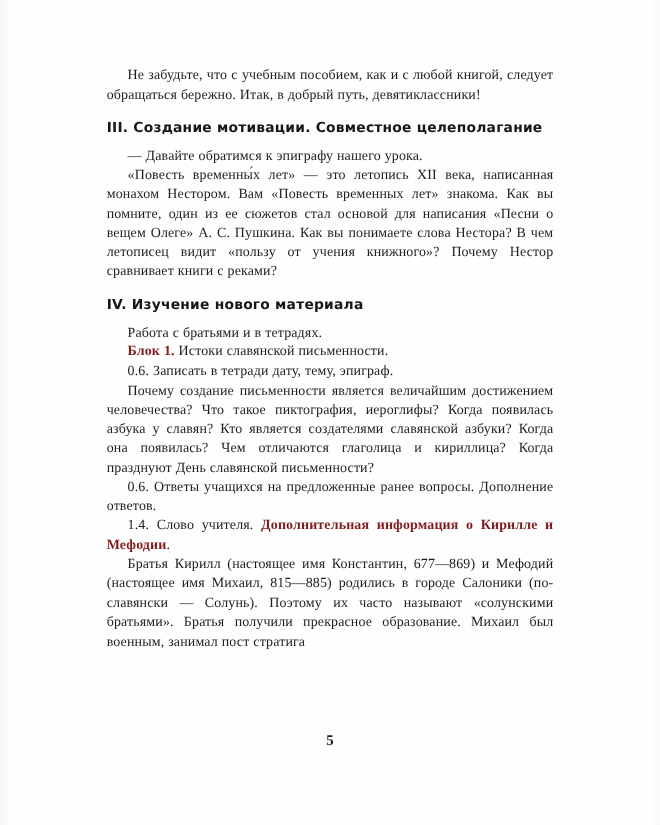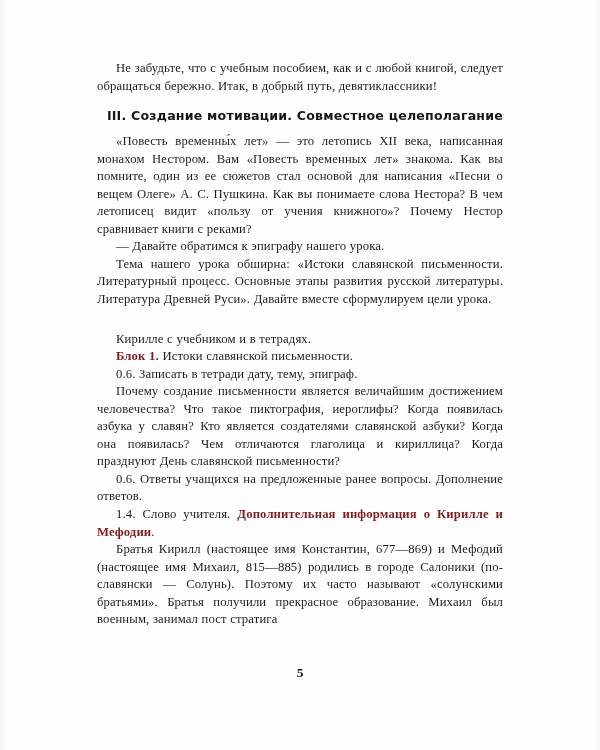--- a/index.html
+++ b/index.html
@@ -71,21 +71,21 @@
   }
 
   h2.section-head {
     margin: 0;
     font-family: "DejaVu Sans", "Liberation Sans", sans-serif;
     font-size: 12.6px;
     font-weight: bold;
     color: #17171a;
     letter-spacing: 0.015em;
     line-height: 16px;
-    text-align: right;
+    text-align: left;
   }
 
   .gap-before-head { height: 13px; }
   .gap-after-head  { height: 9px; }
 
   #page-number {
     position: absolute;
     left: 0;
     top: 665px;
     width: 600px;
@@ -107,32 +107,32 @@
   <div id="text-block">
 
     <p class="body-par">Не забудьте, что с учебным пособием, как и с любой книгой, следует обращаться бережно. Итак, в добрый путь, девятиклассники!</p>
 
     <div class="gap-before-head"></div>
 
     <h2 class="section-head">III. Создание мотивации. Совместное целеполагание</h2>
 
     <div class="gap-after-head"></div>
 
+    <p class="body-par">— Давайте обратимся к эпиграфу нашего урока.</p>
+
     <p class="body-par">«Повесть временны́х лет» — это летопись XII века, написанная монахом Нестором. Вам «Повесть временных лет» знакома. Как вы помните, один из ее сюжетов стал основой для написания «Песни о вещем Олеге» А. С. Пушкина. Как вы понимаете слова Нестора? В чем летописец видит «пользу от учения книжного»? Почему Нестор сравнивает книги с реками?</p>
 
-    <p class="body-par">— Давайте обратимся к эпиграфу нашего урока.</p>
-
-    <p class="body-par">Тема нашего урока обширна: «Истоки славянской письменности. Литературный процесс. Основные этапы развития русской литературы. Литература Древней Руси». Давайте вместе сформулируем цели урока.</p>
 
     <div class="gap-before-head"></div>
 
+    <h2 class="section-head">IV. Изучение нового материала</h2>
 
     <div class="gap-after-head"></div>
 
-    <p class="body-par">Кирилле с учебником и в тетрадях.</p>
+    <p class="body-par">Работа с братьями и в тетрадях.</p>
 
     <p class="body-par"><b class="inline-bold">Блок 1.</b><span> Истоки славянской письменности.</span></p>
 
     <p class="body-par">0.6. Записать в тетради дату, тему, эпиграф.</p>
 
 
     <p class="body-par">Почему создание письменности является величайшим достижением человечества? Что такое пиктография, иероглифы? Когда появилась азбука у славян? Кто является создателями славянской азбуки? Когда она появилась? Чем отличаются глаголица и кириллица? Когда празднуют День славянской письменности?</p>
 
     <p class="body-par">0.6. Ответы учащихся на предложенные ранее вопросы. Дополнение ответов.</p>
 

